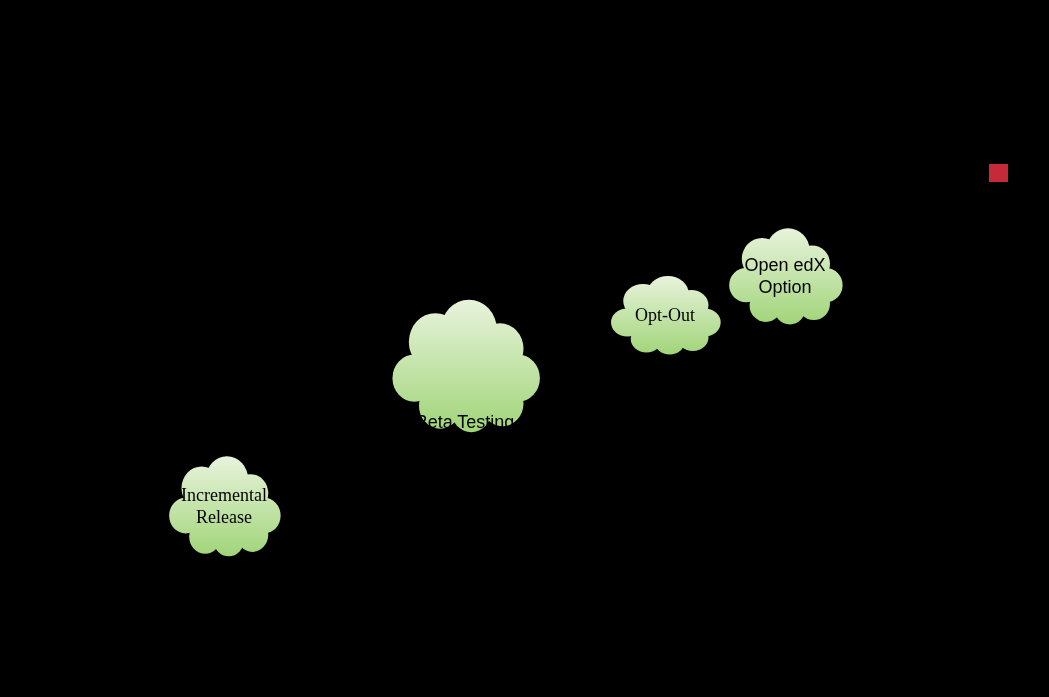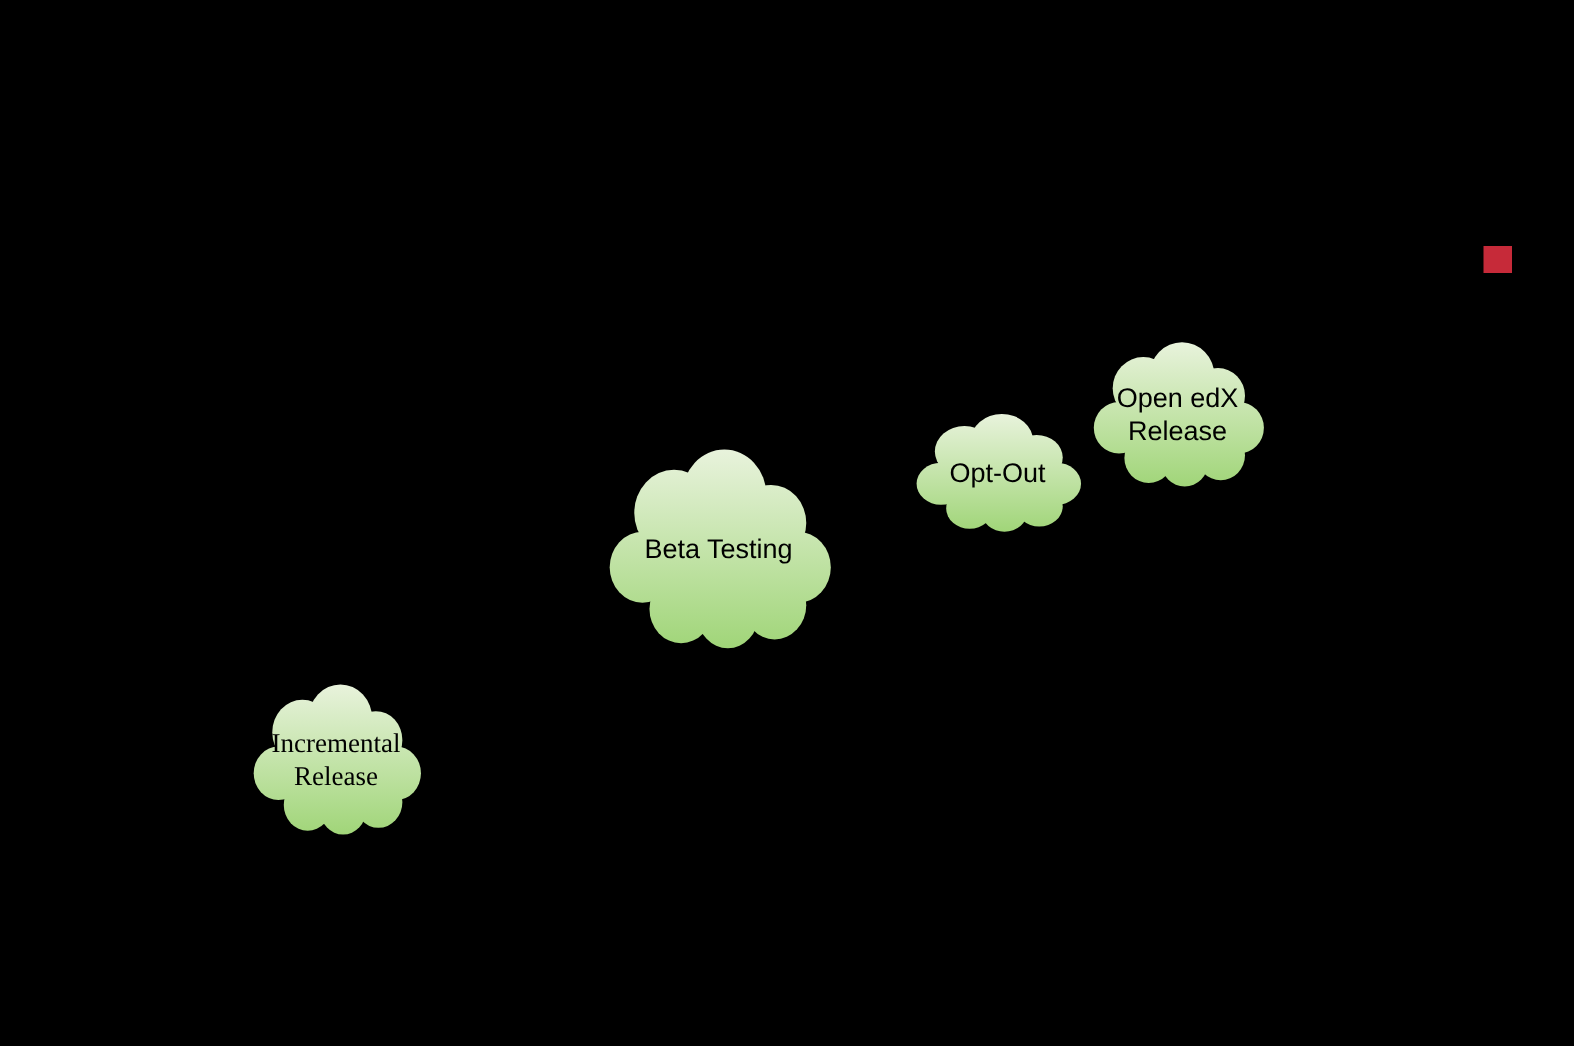--- a/index.html
+++ b/index.html
@@ -78,37 +78,37 @@
 <div class="stage">
 
   <div class="cloud-node" style="left:165px; top:455px; width:118px; height:102px;font-family:Liberation Serif, serif;">
     <svg class="cloud-svg" viewBox="0 0 200 160" preserveAspectRatio="none">
         <use href="#cloudShape"></use>
       </svg>
     <span class="cloud-label">Incremental
 Release</span>
   </div>
 
-  <div class="cloud-node" style="left:401px; top:298px; width:156px; height:135px;">
+  <div class="cloud-node" style="left:387px; top:298px; width:156px; height:135px;align-items:flex-end;">
     <svg class="cloud-svg" viewBox="0 0 200 160" preserveAspectRatio="none">
         <use href="#cloudShape"></use>
       </svg>
     <span class="cloud-label">Beta Testing</span>
   </div>
 
-  <div class="cloud-node" style="left:607px; top:275px; width:116px; height:80px;">
+  <div class="cloud-node" style="left:607px; top:275px; width:116px; height:80px;font-family:Liberation Serif, serif;">
     <svg class="cloud-svg" viewBox="0 0 200 160" preserveAspectRatio="none">
         <use href="#cloudShape"></use>
       </svg>
     <span class="cloud-label">Opt-Out</span>
   </div>
 
   <div class="cloud-node" style="left:725px; top:227px; width:120px; height:98px;">
     <svg class="cloud-svg" viewBox="0 0 200 160" preserveAspectRatio="none">
         <use href="#cloudShape"></use>
       </svg>
     <span class="cloud-label">Open edX
-Release</span>
+Option</span>
   </div>
 
   <div class="red-marker"></div>
 
 </div>
 
 </body></html>

